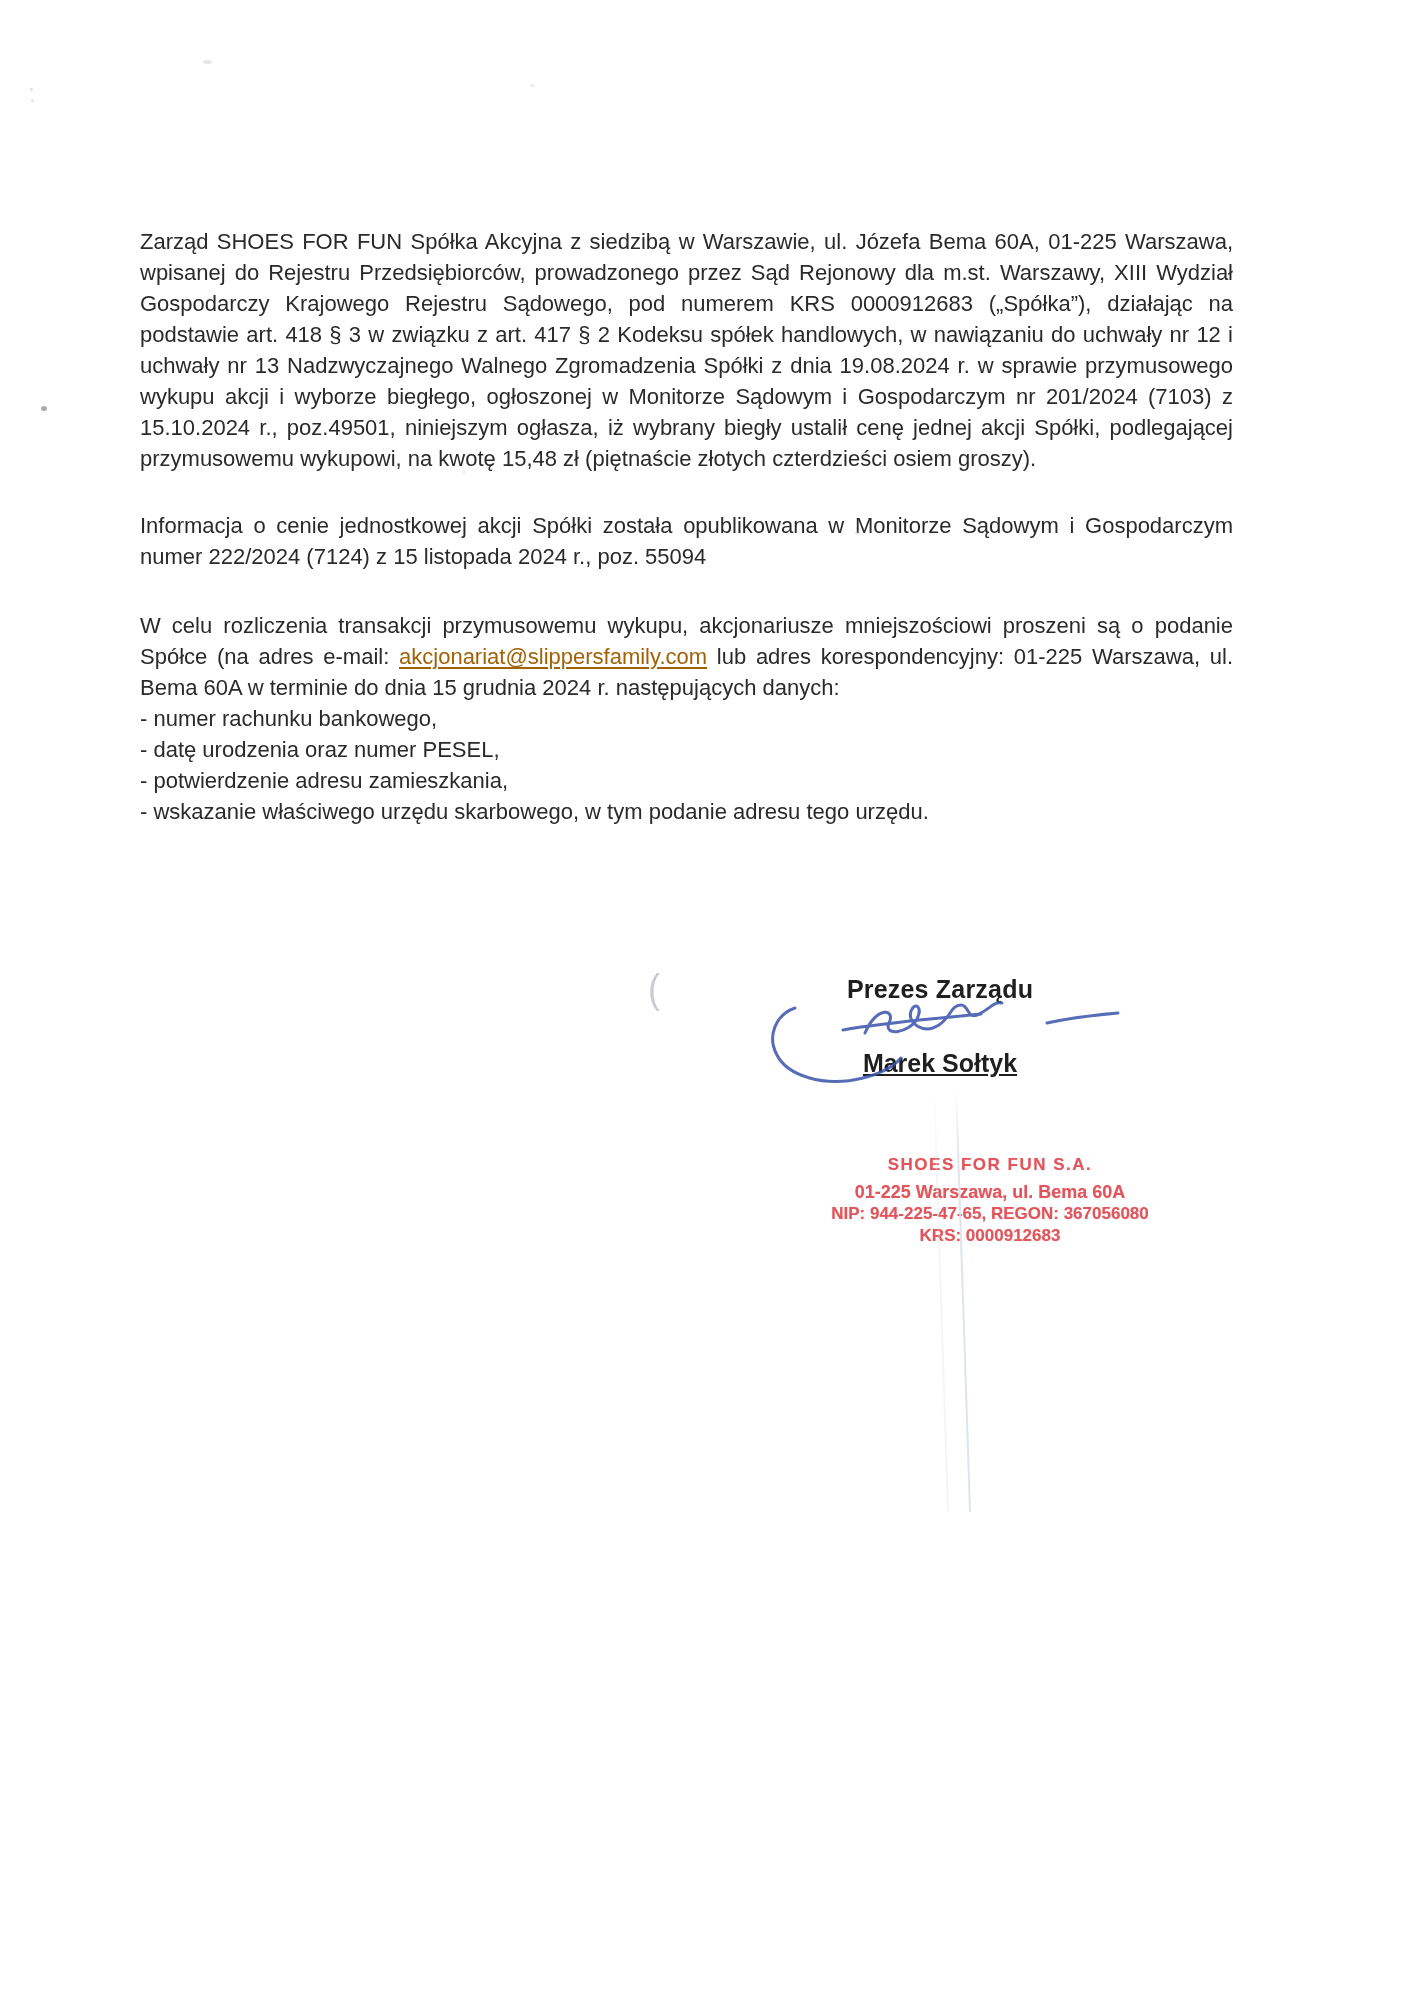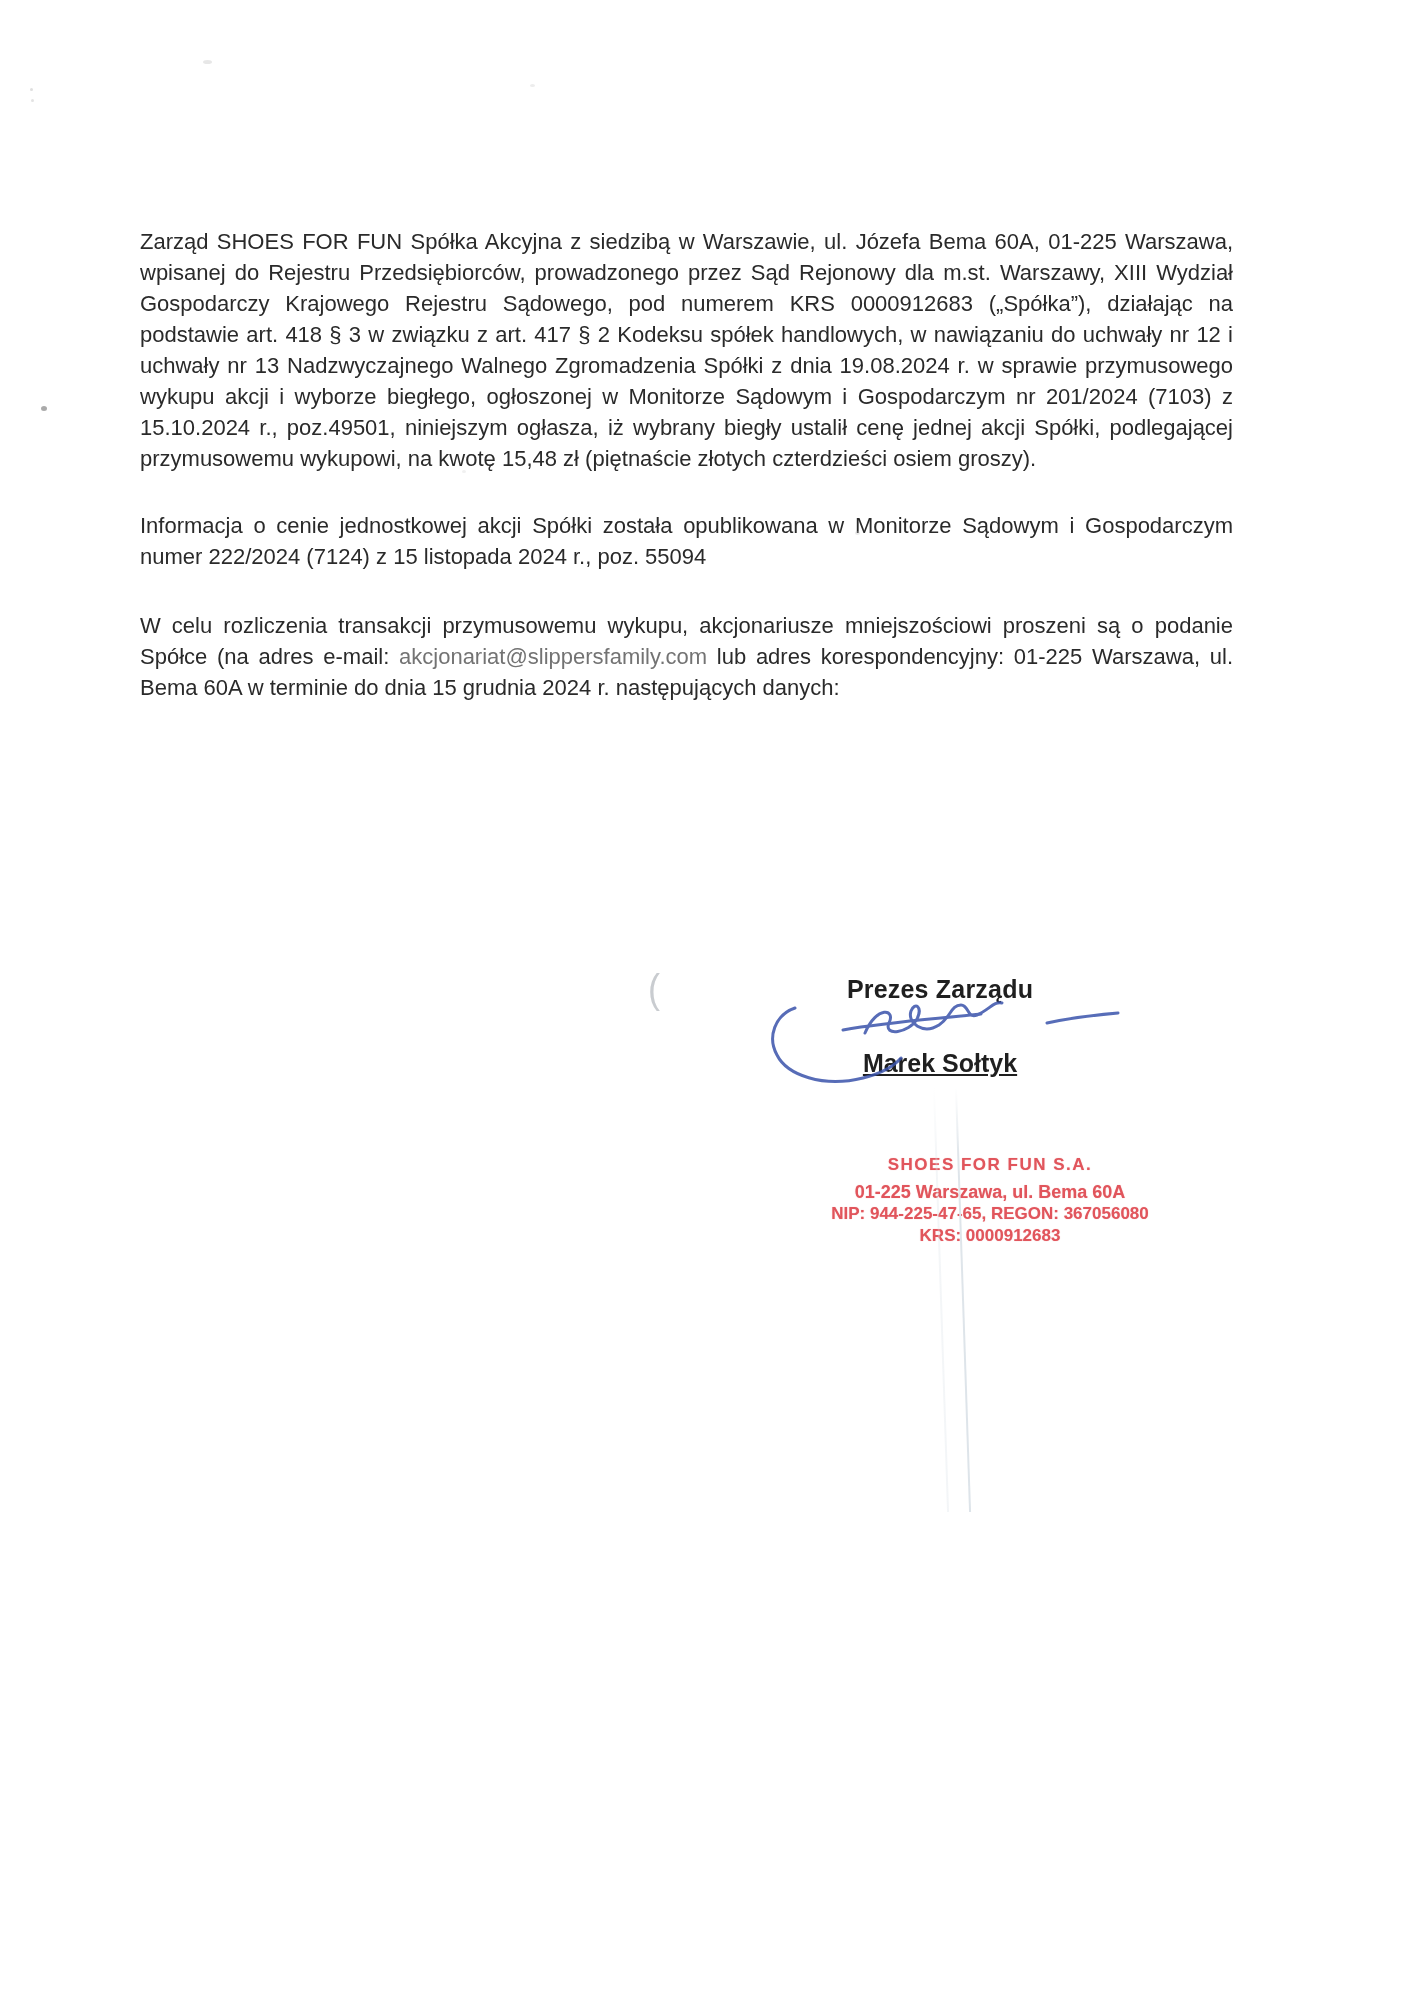--- a/index.html
+++ b/index.html
@@ -19,21 +19,22 @@
     width: 1093px;
     font-size: 22px;
     line-height: 31px;
     text-align: justify;
     color: #2a2a2a;
   }
   .body-text p { margin: 0 0 36px 0; }
   .body-text p.p2 { margin-bottom: 38px; }
   .body-text p.p3 { margin-bottom: 0; }
   .email-link {
-    color: #737373;
+    color: #a16207;
+    text-decoration: underline;
     text-underline-offset: 3px;
     cursor: pointer;
   }
   .bullets { text-align: left; }
   .bullet { line-height: 31px; }
 
   
   .sig-block {
     position: absolute;
     left: 770px;
@@ -114,20 +115,26 @@
 </style>
 </head>
 <body>
 
 <div class="page">
 
   <div class="body-text">
     <p class="p1">Zarząd SHOES FOR FUN Spółka Akcyjna z siedzibą w Warszawie, ul. Józefa Bema 60A, 01-225 Warszawa, wpisanej do Rejestru Przedsiębiorców, prowadzonego przez Sąd Rejonowy dla m.st. Warszawy, XIII Wydział Gospodarczy Krajowego Rejestru Sądowego, pod numerem KRS 0000912683 („Spółka”), działając na podstawie art. 418 § 3 w związku z art. 417 § 2 Kodeksu spółek handlowych, w nawiązaniu do uchwały nr 12 i uchwały nr 13 Nadzwyczajnego Walnego Zgromadzenia Spółki z dnia 19.08.2024 r. w sprawie przymusowego wykupu akcji i wyborze biegłego, ogłoszonej w Monitorze Sądowym i Gospodarczym nr 201/2024 (7103) z 15.10.2024 r., poz.49501, niniejszym ogłasza, iż wybrany biegły ustalił cenę jednej akcji Spółki, podlegającej przymusowemu wykupowi, na kwotę 15,48 zł (piętnaście złotych czterdzieści osiem groszy).</p>
     <p class="p2">Informacja o cenie jednostkowej akcji Spółki została opublikowana w Monitorze Sądowym i Gospodarczym numer 222/2024 (7124) z 15 listopada 2024 r., poz. 55094</p>
     <p class="p3"><span>W celu rozliczenia transakcji przymusowemu wykupu, akcjonariusze mniejszościowi proszeni są o podanie Spółce (na adres e-mail: </span><a class="email-link">akcjonariat@slippersfamily.com</a><span> lub adres korespondencyjny: 01-225 Warszawa, ul. Bema 60A w terminie do dnia 15 grudnia 2024 r. następujących danych:</span></p>
+    <div class="bullets">
+      <div class="bullet">- numer rachunku bankowego,</div>
+      <div class="bullet">- datę urodzenia oraz numer PESEL,</div>
+      <div class="bullet">- potwierdzenie adresu zamieszkania,</div>
+      <div class="bullet">- wskazanie właściwego urzędu skarbowego, w tym podanie adresu tego urzędu.</div>
+    </div>
   </div>
 
   <span class="pencil-mark">(</span>
 
   <div class="sig-block">
     <div class="sig-title">Prezes Zarządu</div>
     <div class="sig-name">Marek Sołtyk</div>
   </div>
 
   <svg class="sig-svg" viewBox="0 0 380 115" xmlns="http://www.w3.org/2000/svg">

